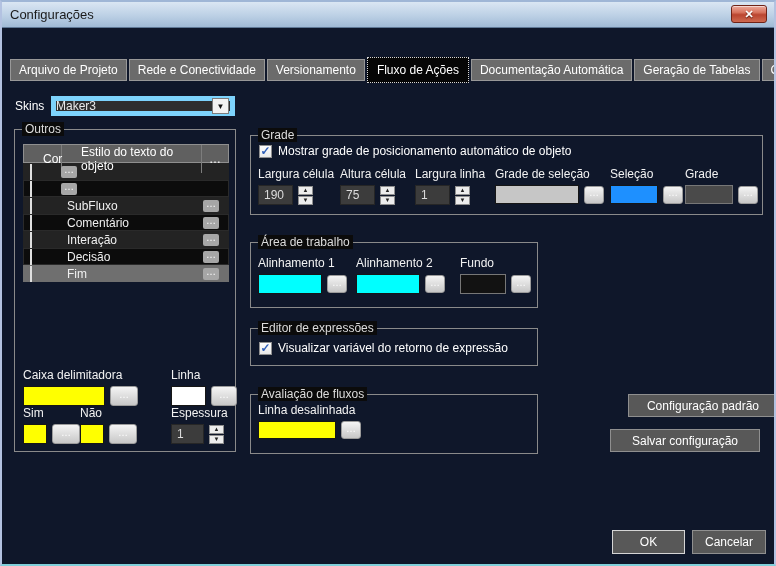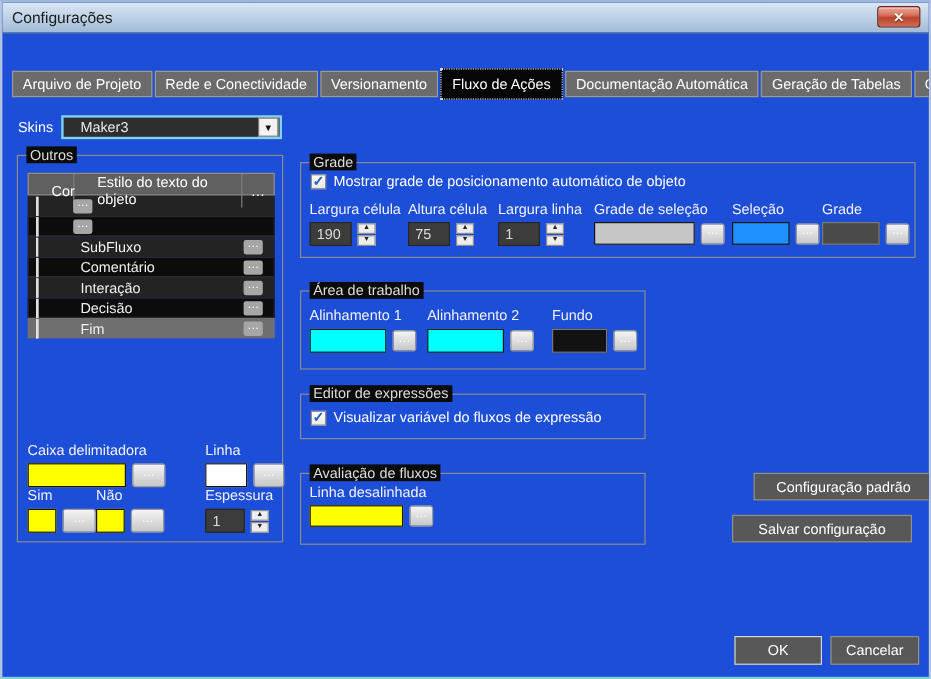--- a/index.html
+++ b/index.html
@@ -1,21 +1,21 @@
 <!DOCTYPE html>
 <html><head>
 <meta charset="utf-8">
 <style>
   * { margin:0; padding:0; box-sizing:border-box; }
   html,body { background:#000; }
   body { font-family:"Liberation Sans", sans-serif; }
 
   .window {
     position:relative; width:776px; height:566px;
-    background:#1d4ed8;
+    background:#0f172a;
     border:2px solid #b3c2e1; border-bottom-color:#7fd0da; border-top-color:#9fb6d6;
     overflow:hidden;
   }
 
   
   .titlebar {
     position:absolute; top:0; left:0; right:0; height:26px;
     background:linear-gradient(#dae6f3 0%, #bcd0e5 55%, #a0bad5 100%);
     display:flex; align-items:center; padding-left:8px;
     color:#1b1b1b; font-size:13px;
@@ -36,22 +36,22 @@
   .tab {
     background:#6b6b6b; border:1px solid #989898; color:#fff;
     font-size:12px; padding:3px 8px; margin-right:2px; white-space:nowrap; cursor:pointer;
   }
   .tab.active { background:#060606; border:1px dotted #d6d6d6; padding:5px 9px; }
 
   
   .skins-row { position:absolute; left:13px; top:94px; display:flex; align-items:center; color:#fff; font-size:12px; }
   .skins-label { width:36px; }
   .combo {
-    width:184px; height:20px; background:#2e2e2e; border:2px solid #7dd3fc;
-    display:flex; align-items:center; padding-left:14px; color:#e8e8e8; cursor:pointer;
+    width:184px; height:20px; background:#2e2e2e; border:5px solid #7dd3fc;
+    display:flex; align-items:center; padding-left:0; color:#e8e8e8; cursor:pointer;
   }
   .combo-arrow {
     margin-left:auto; width:17px; height:16px; margin-right:1px;
     background:#f2f2f2; border:1px solid #7d7d7d; color:#111; font-size:8px;
     display:flex; align-items:center; justify-content:center;
   }
 
   
   .group { position:absolute; border:1px solid #8a8a8a; }
   .legend {
@@ -331,21 +331,21 @@
         <span class="swatch lightborder" style="width: 46px; height: 20px; background-color: rgb(18, 18, 18);"></span>
         <button class="dots-btn">…</button>
       </div>
     </div>
   </div>
 
   <div class="group" style="left:248px; top:326px; width:288px; height:38px;">
     <span class="legend">Editor de expressões</span>
     <div class="cb-row" style="position:absolute; left:8px; top:12px;">
       <span class="checkbox">✓</span>
-      <span>Visualizar variável do fluxos de expressão</span>
+      <span>Visualizar variável do retorno de expressão</span>
     </div>
   </div>
 
   <div class="group" style="left:248px; top:392px; width:288px; height:60px;">
     <span class="legend">Avaliação de fluxos</span>
     <div class="cfield" style="left:7px; top:8px;">
       <div class="cfield-label">Linha desalinhada</div>
       <div class="crow">
         <span class="swatch" style="width: 78px; height: 18px; background-color: rgb(255, 255, 0);"></span>
         <button class="dots-btn">…</button>

